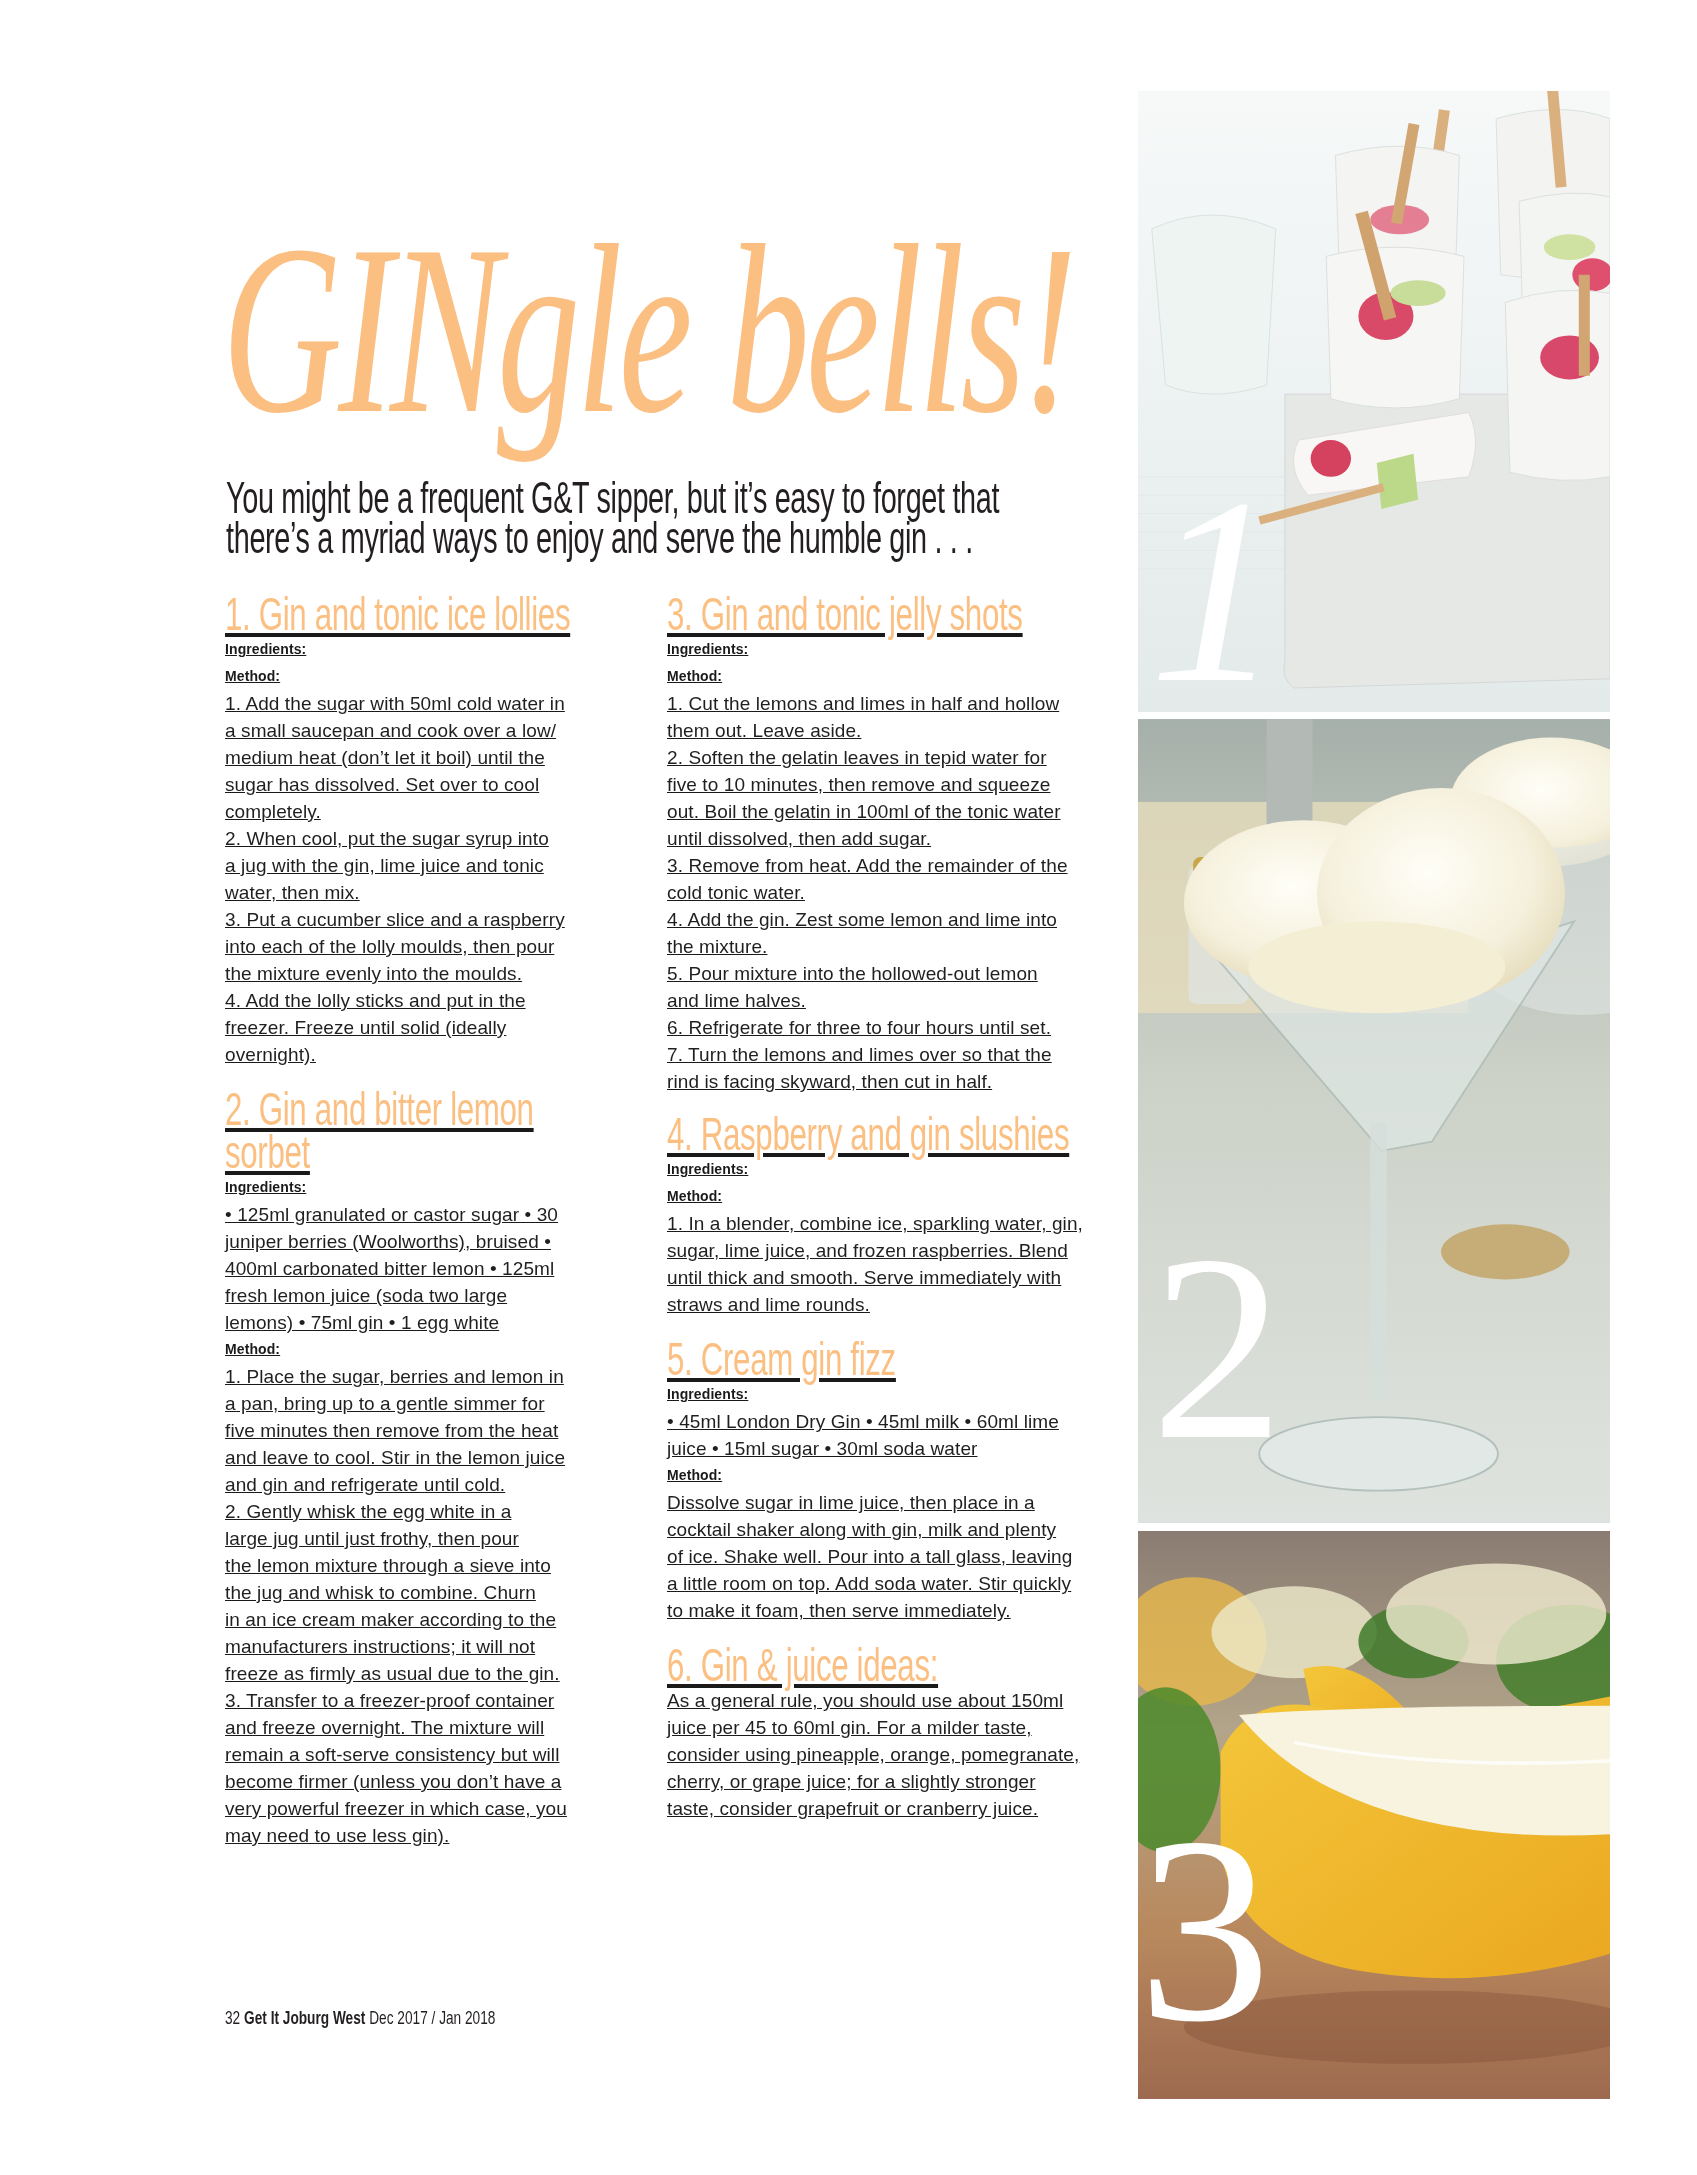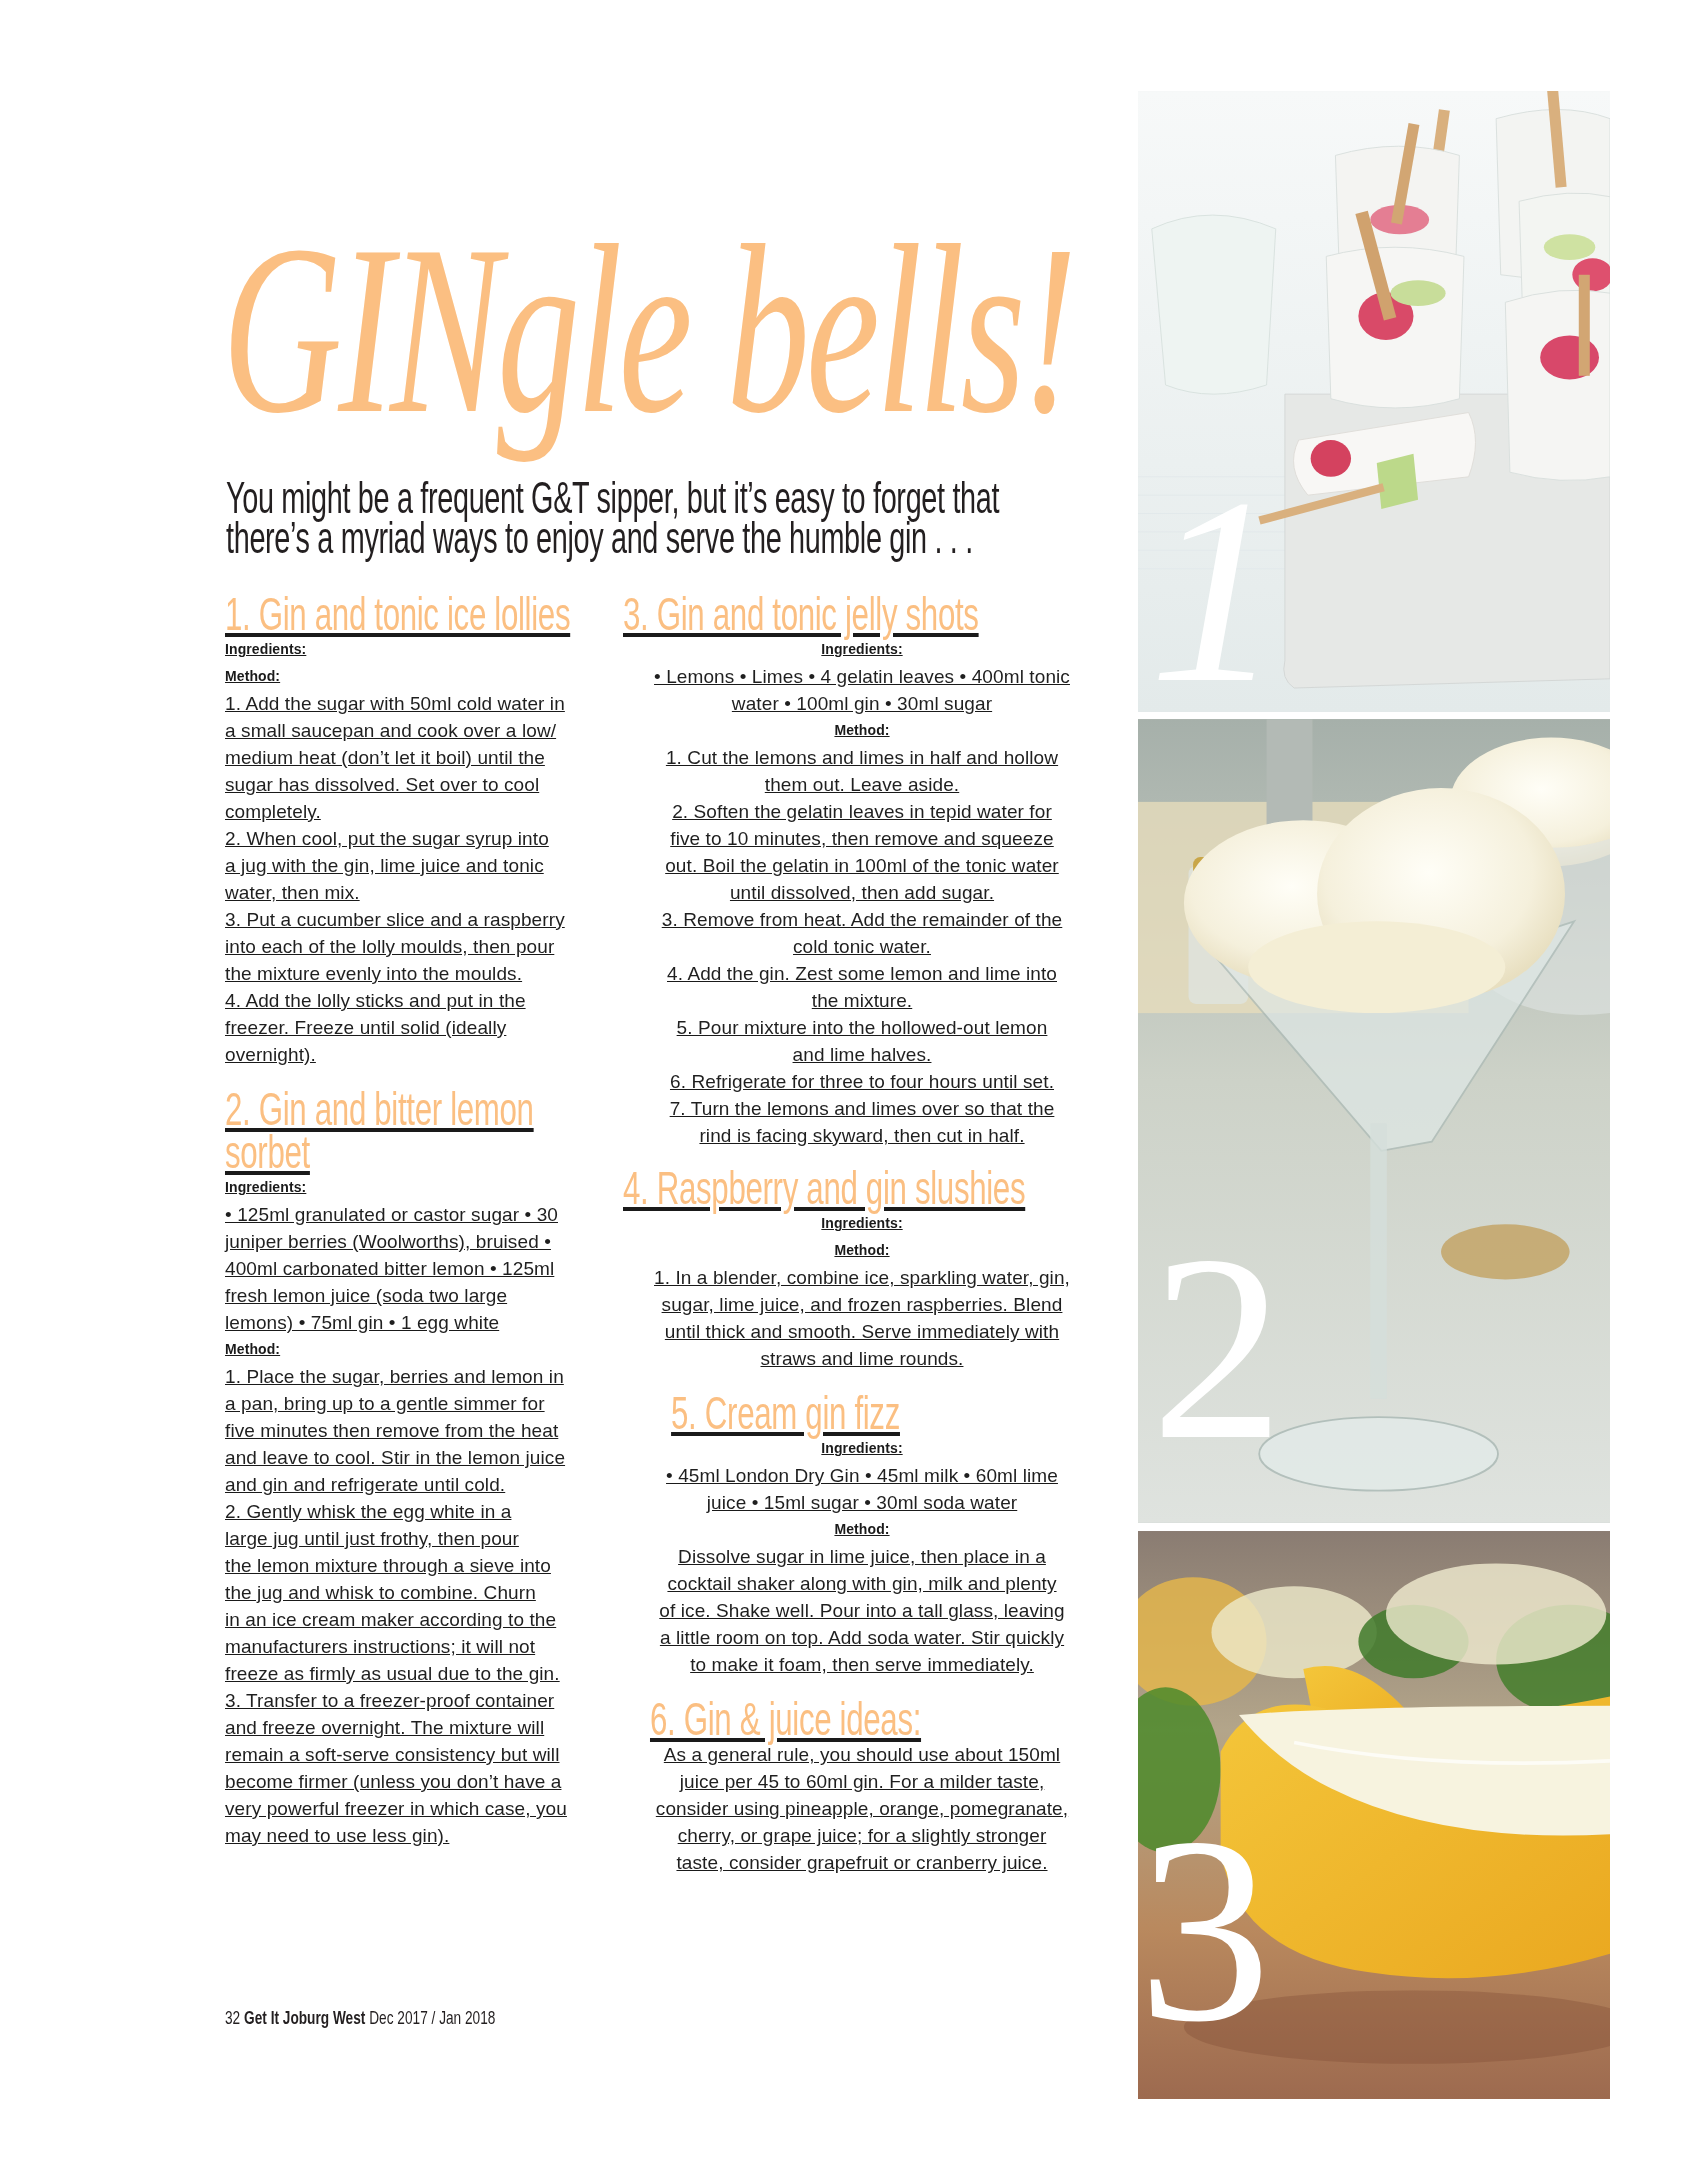--- a/index.html
+++ b/index.html
@@ -4,21 +4,21 @@
 <style>
   html, body { margin:0; padding:0; background:#ffffff; }
   body { width:1698px; height:2175px; position:relative; overflow:hidden; font-family:"Liberation Sans", sans-serif; color:#1a1a1a; }
 
   .title { position:absolute; left:222px; top:209px; font-family:"Liberation Serif", serif; font-style:italic; font-size:241px; line-height:1; color:#fbbf82; letter-spacing:-5.5px; white-space:nowrap; transform:scaleX(0.69); transform-origin:left top; }
   .subtitle { position:absolute; left:226px; top:478px; width:1286px; font-family:"Liberation Sans", sans-serif; font-size:44px; line-height:40px; color:#231f20; transform:scaleX(0.655); transform-origin:left top; font-weight:normal; letter-spacing:-0.5px; }
   .subtitle div { white-space:nowrap; }
 
   .col { position:absolute; top:593px;text-decoration:underline; }
   .col-left { left:225px; width:413px; }
-  .col-right { left:623px; width:478px;text-align:center; }
+  .col-right { left:667px; width:478px; }
 
   .rh { color:#fbbf82; font-size:46px; line-height:43px; white-space:nowrap; transform:scaleX(0.68); transform-origin:left top; height:43px; letter-spacing:-0.5px; }
   .rh.two { height:86px; }
   .rh div { white-space:nowrap; }
   .section { margin-bottom:18.4px; }
   .lbl { font-weight:bold; font-size:14px; line-height:27px; white-space:nowrap; letter-spacing:0.1px; }
   .txt { font-size:19px; line-height:27px; white-space:nowrap; letter-spacing:0.1px; color:#1f1f1f; }
 
   .footer { position:absolute; left:225px; top:2007px; font-size:19px; white-space:nowrap; transform:scaleX(0.72); transform-origin:left top; color:#231f20; }
   .footer b { font-weight:bold; }
@@ -102,24 +102,20 @@
   </div>
 </div>
 
 <div class="col col-right">
 
   <div class="section" style="margin-bottom:18.4px;">
     <div class="rh">
         <div>3. Gin and tonic jelly shots</div>
       </div>
     <div class="lbl">Ingredients:</div>
-    <div>
-      <div class="txt">• Lemons • Limes • 4 gelatin leaves • 400ml tonic</div>
-      <div class="txt">water • 100ml gin • 30ml sugar</div>
-    </div>
     <div class="lbl">Method:</div>
     <div>
       <div class="txt">1. Cut the lemons and limes in half and hollow</div>
       <div class="txt">them out. Leave aside.</div>
       <div class="txt">2. Soften the gelatin leaves in tepid water for</div>
       <div class="txt">five to 10 minutes, then remove and squeeze</div>
       <div class="txt">out. Boil the gelatin in 100ml of the tonic water</div>
       <div class="txt">until dissolved, then add sugar.</div>
       <div class="txt">3. Remove from heat. Add the remainder of the</div>
       <div class="txt">cold tonic water.</div>

